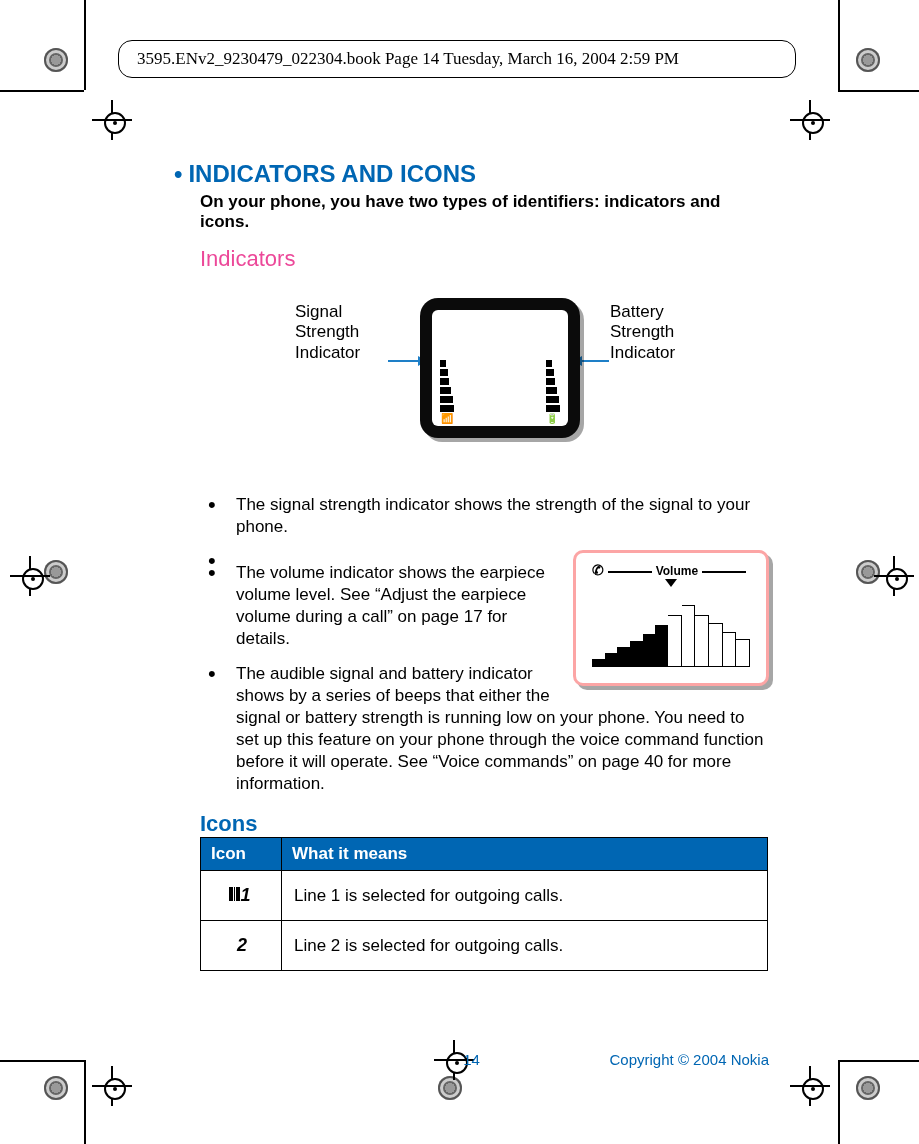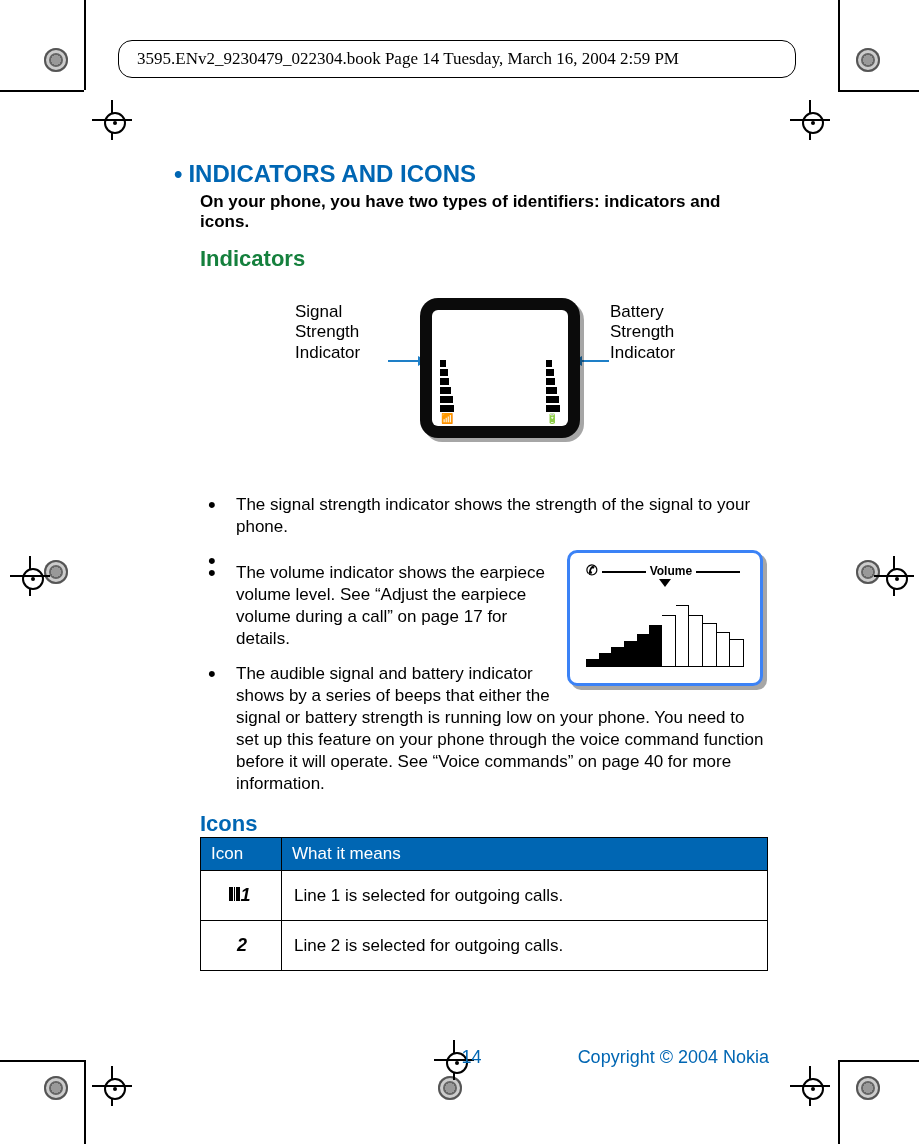--- a/index.html
+++ b/index.html
@@ -55,21 +55,21 @@
   
   .content {
     position:absolute;
     top:160px;
     left:174px;
     width:595px;
   }
   .h-section-bullet { color:#0066b3; font-weight:bold; font-size:24px; }
   .h-section-bullet .bullet { margin-right:6px; }
   .intro { margin:4px 0 14px 26px;font-weight:bold; }
-  .h-sub { color:#15803d; font-weight:bold; font-size:22px; margin-top:10px; margin-left:26px;}
+  .h-sub { color:#ec4899; font-weight:normal; font-size:22px; margin-top:10px; margin-left:26px;}
   .sub-intro { margin:2px 0 16px 26px; }
 
   
   .fig1 {
     margin:26px 0 20px 26px;
     position:relative;
     width:520px;
     height:170px;
   }
   .fig1 .label {
@@ -151,22 +151,22 @@
     left:8px;
     top:3px;
     font-size:22px;
   }
 
   
   .vol-box {
     float:right;
     width:190px;
     height:130px;
-    margin:0 6px 8px 12px;
-    border:3px solid #3b82f6;
+    margin:0 0 8px 12px;
+    border:3px solid #fca5a5;
     border-radius:10px;
     box-shadow:4px 4px 0 rgba(0,0,0,0.35);
     position:relative;
     background:#fff;
   }
   .vol-head {
     position:absolute;
     top:8px; left:0; right:0;
     text-align:center;
     font-family:Arial, sans-serif;
@@ -219,21 +219,21 @@
   table.icon-table {
     margin-left:26px;
     border-collapse:collapse;
     width:568px;
     font-size:17px;
   }
   table.icon-table th {
     background:#0066b3;
     color:#fff;
     text-align:left;
-    font-weight:normal;
+    font-weight:bold;
     padding:6px 10px;
     border:1px solid #000;
   }
   table.icon-table th:first-child { width:60px; }
   table.icon-table td {
     border:1px solid #000;
     padding:14px 12px;
   }
   table.icon-table td.icon-cell {
     text-align:center;
@@ -246,21 +246,21 @@
   .glyph-1::before{content:"";display:inline-block;width:4px;height:14px;background:#000;border-left:3px double #fff;box-shadow:-4px 0 0 #000, -2px 0 0 #000;}
   .glyph-1 {font-style:italic;}
   .glyph-2 {font-style:italic;}
 
   
   .footer {
     position:absolute;
     bottom:76px;
     left:174px;
     width:595px;
-    font-size:18px;
+    font-size:15px;
     color:#0066b3;
   }
   .footer .pn { position:absolute; left:50%; transform:translateX(-50%); }
   .footer .cp { float:right; }
 </style>
 </head>
 <body>
 
 <div class="reg reg-circle" style="left:44px;  top:48px;"></div>
 <div class="reg reg-circle" style="left:856px; top:48px;"></div>

